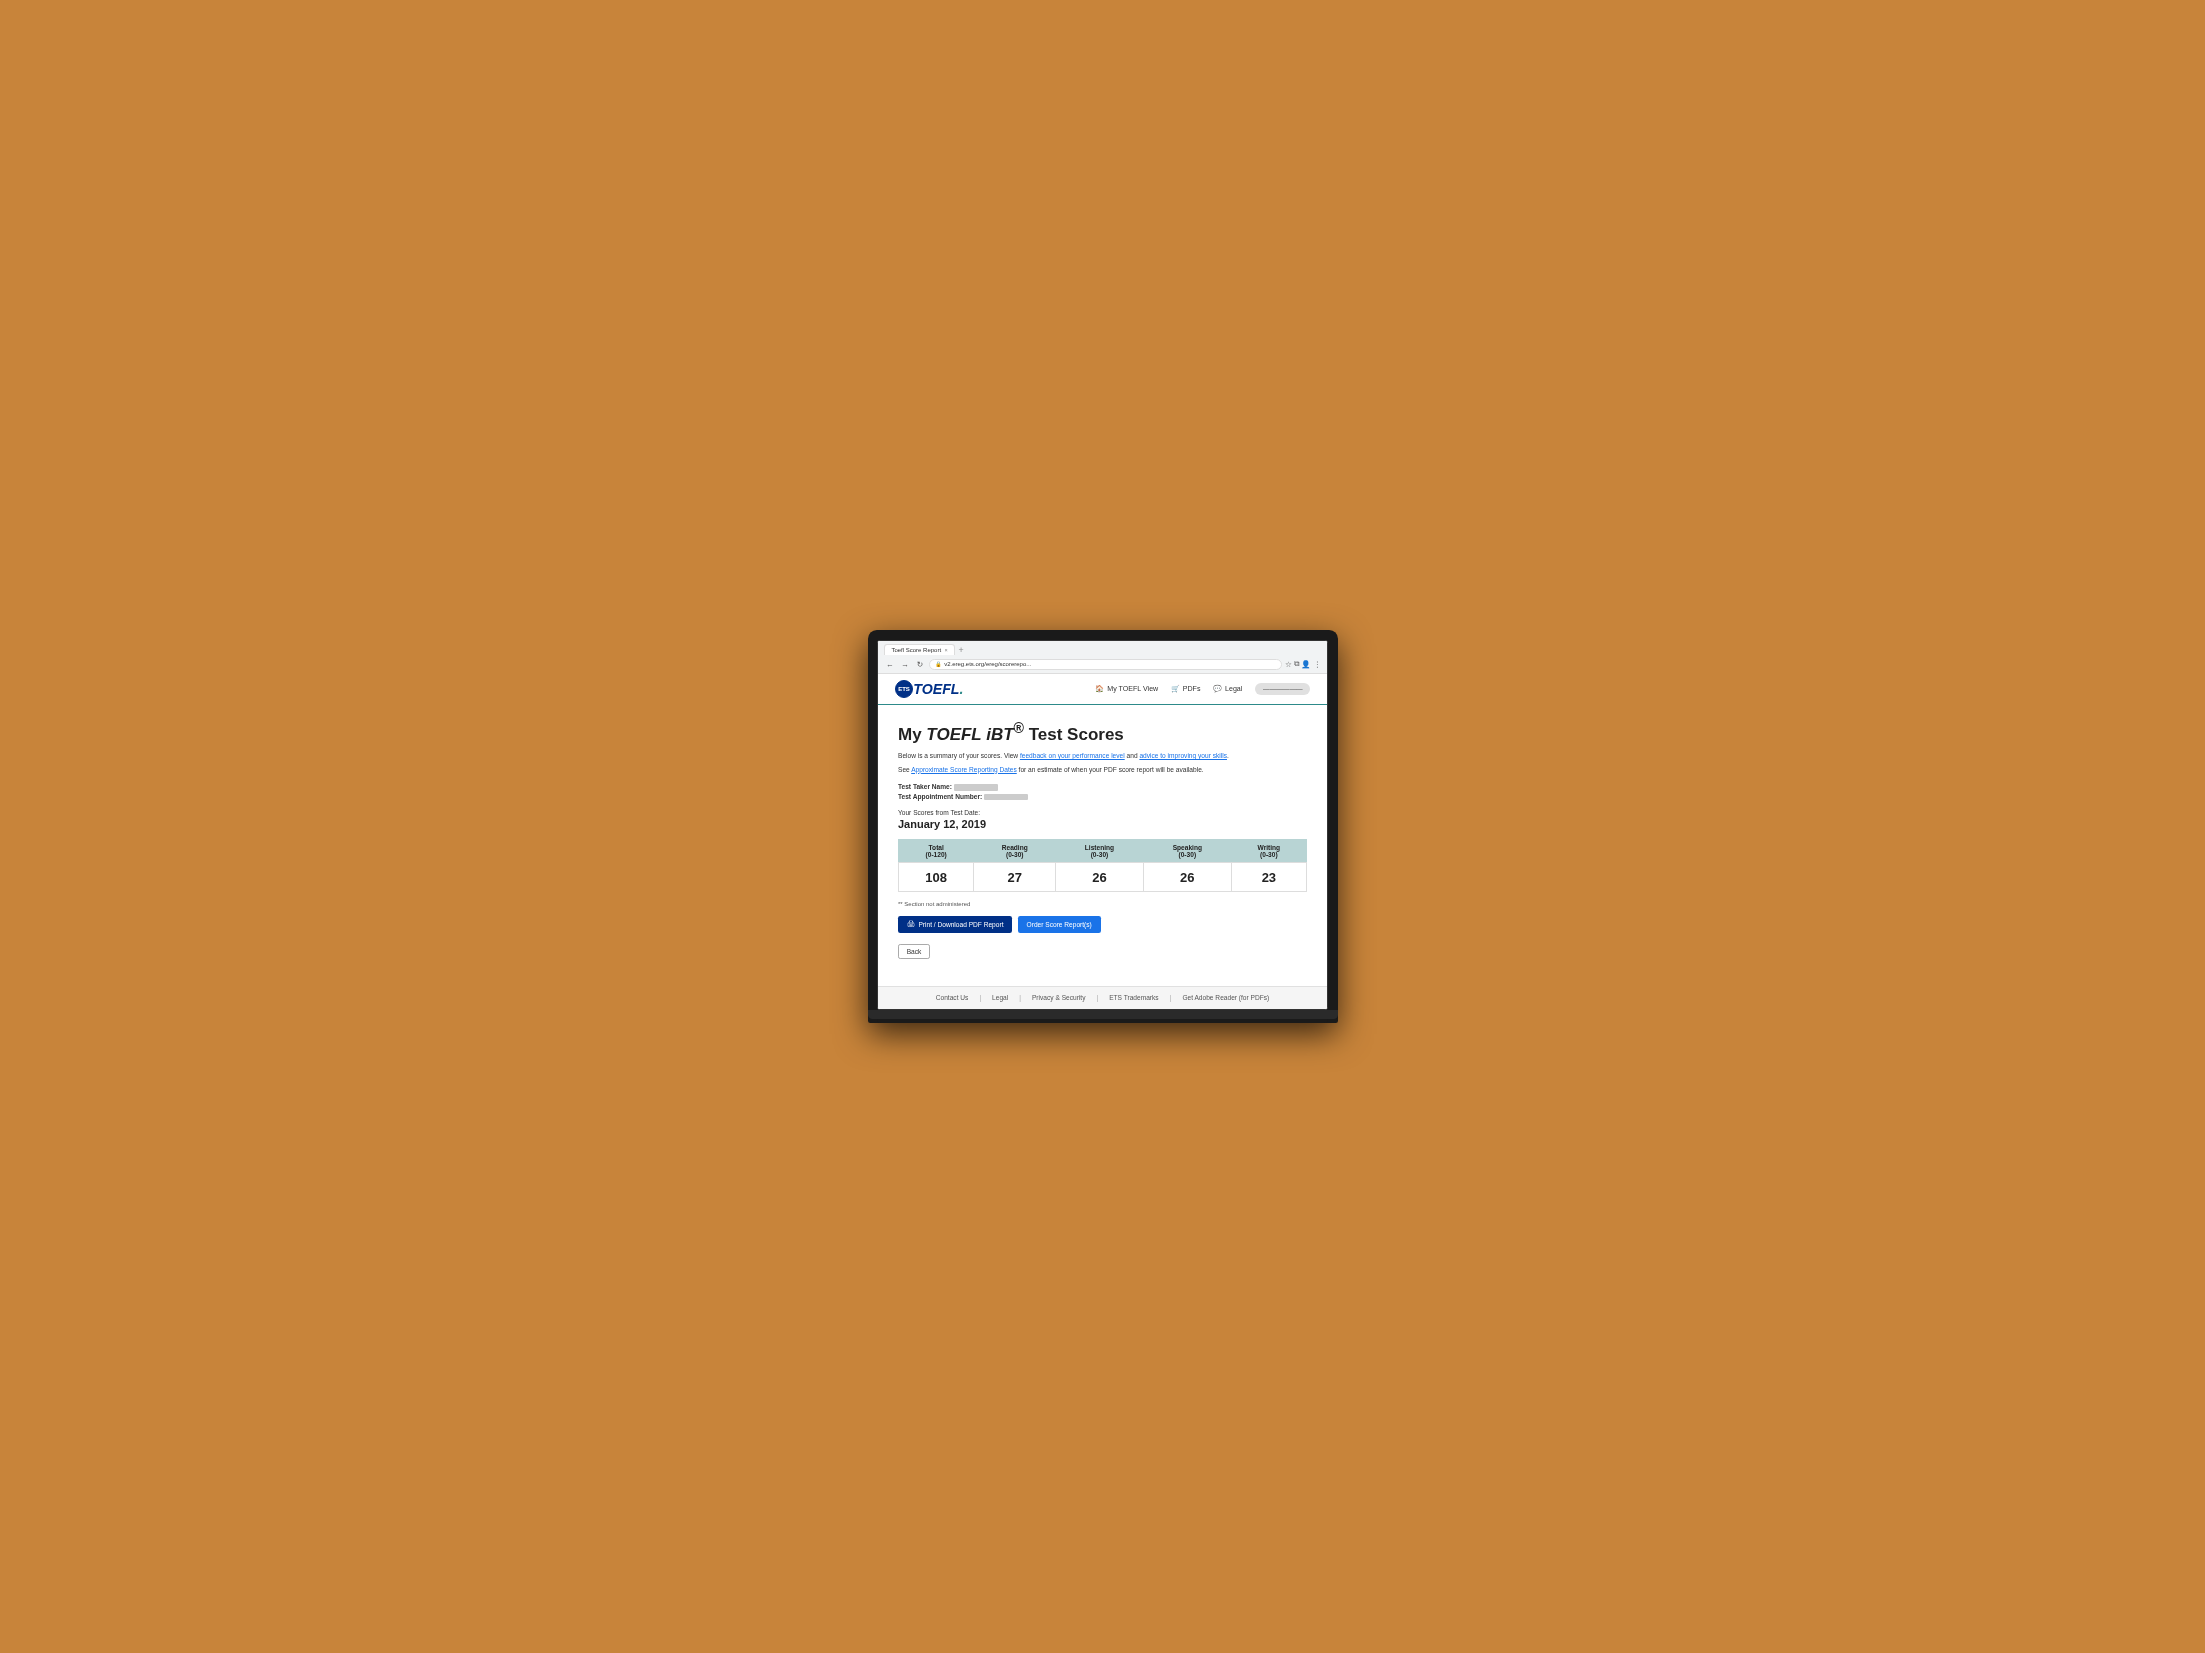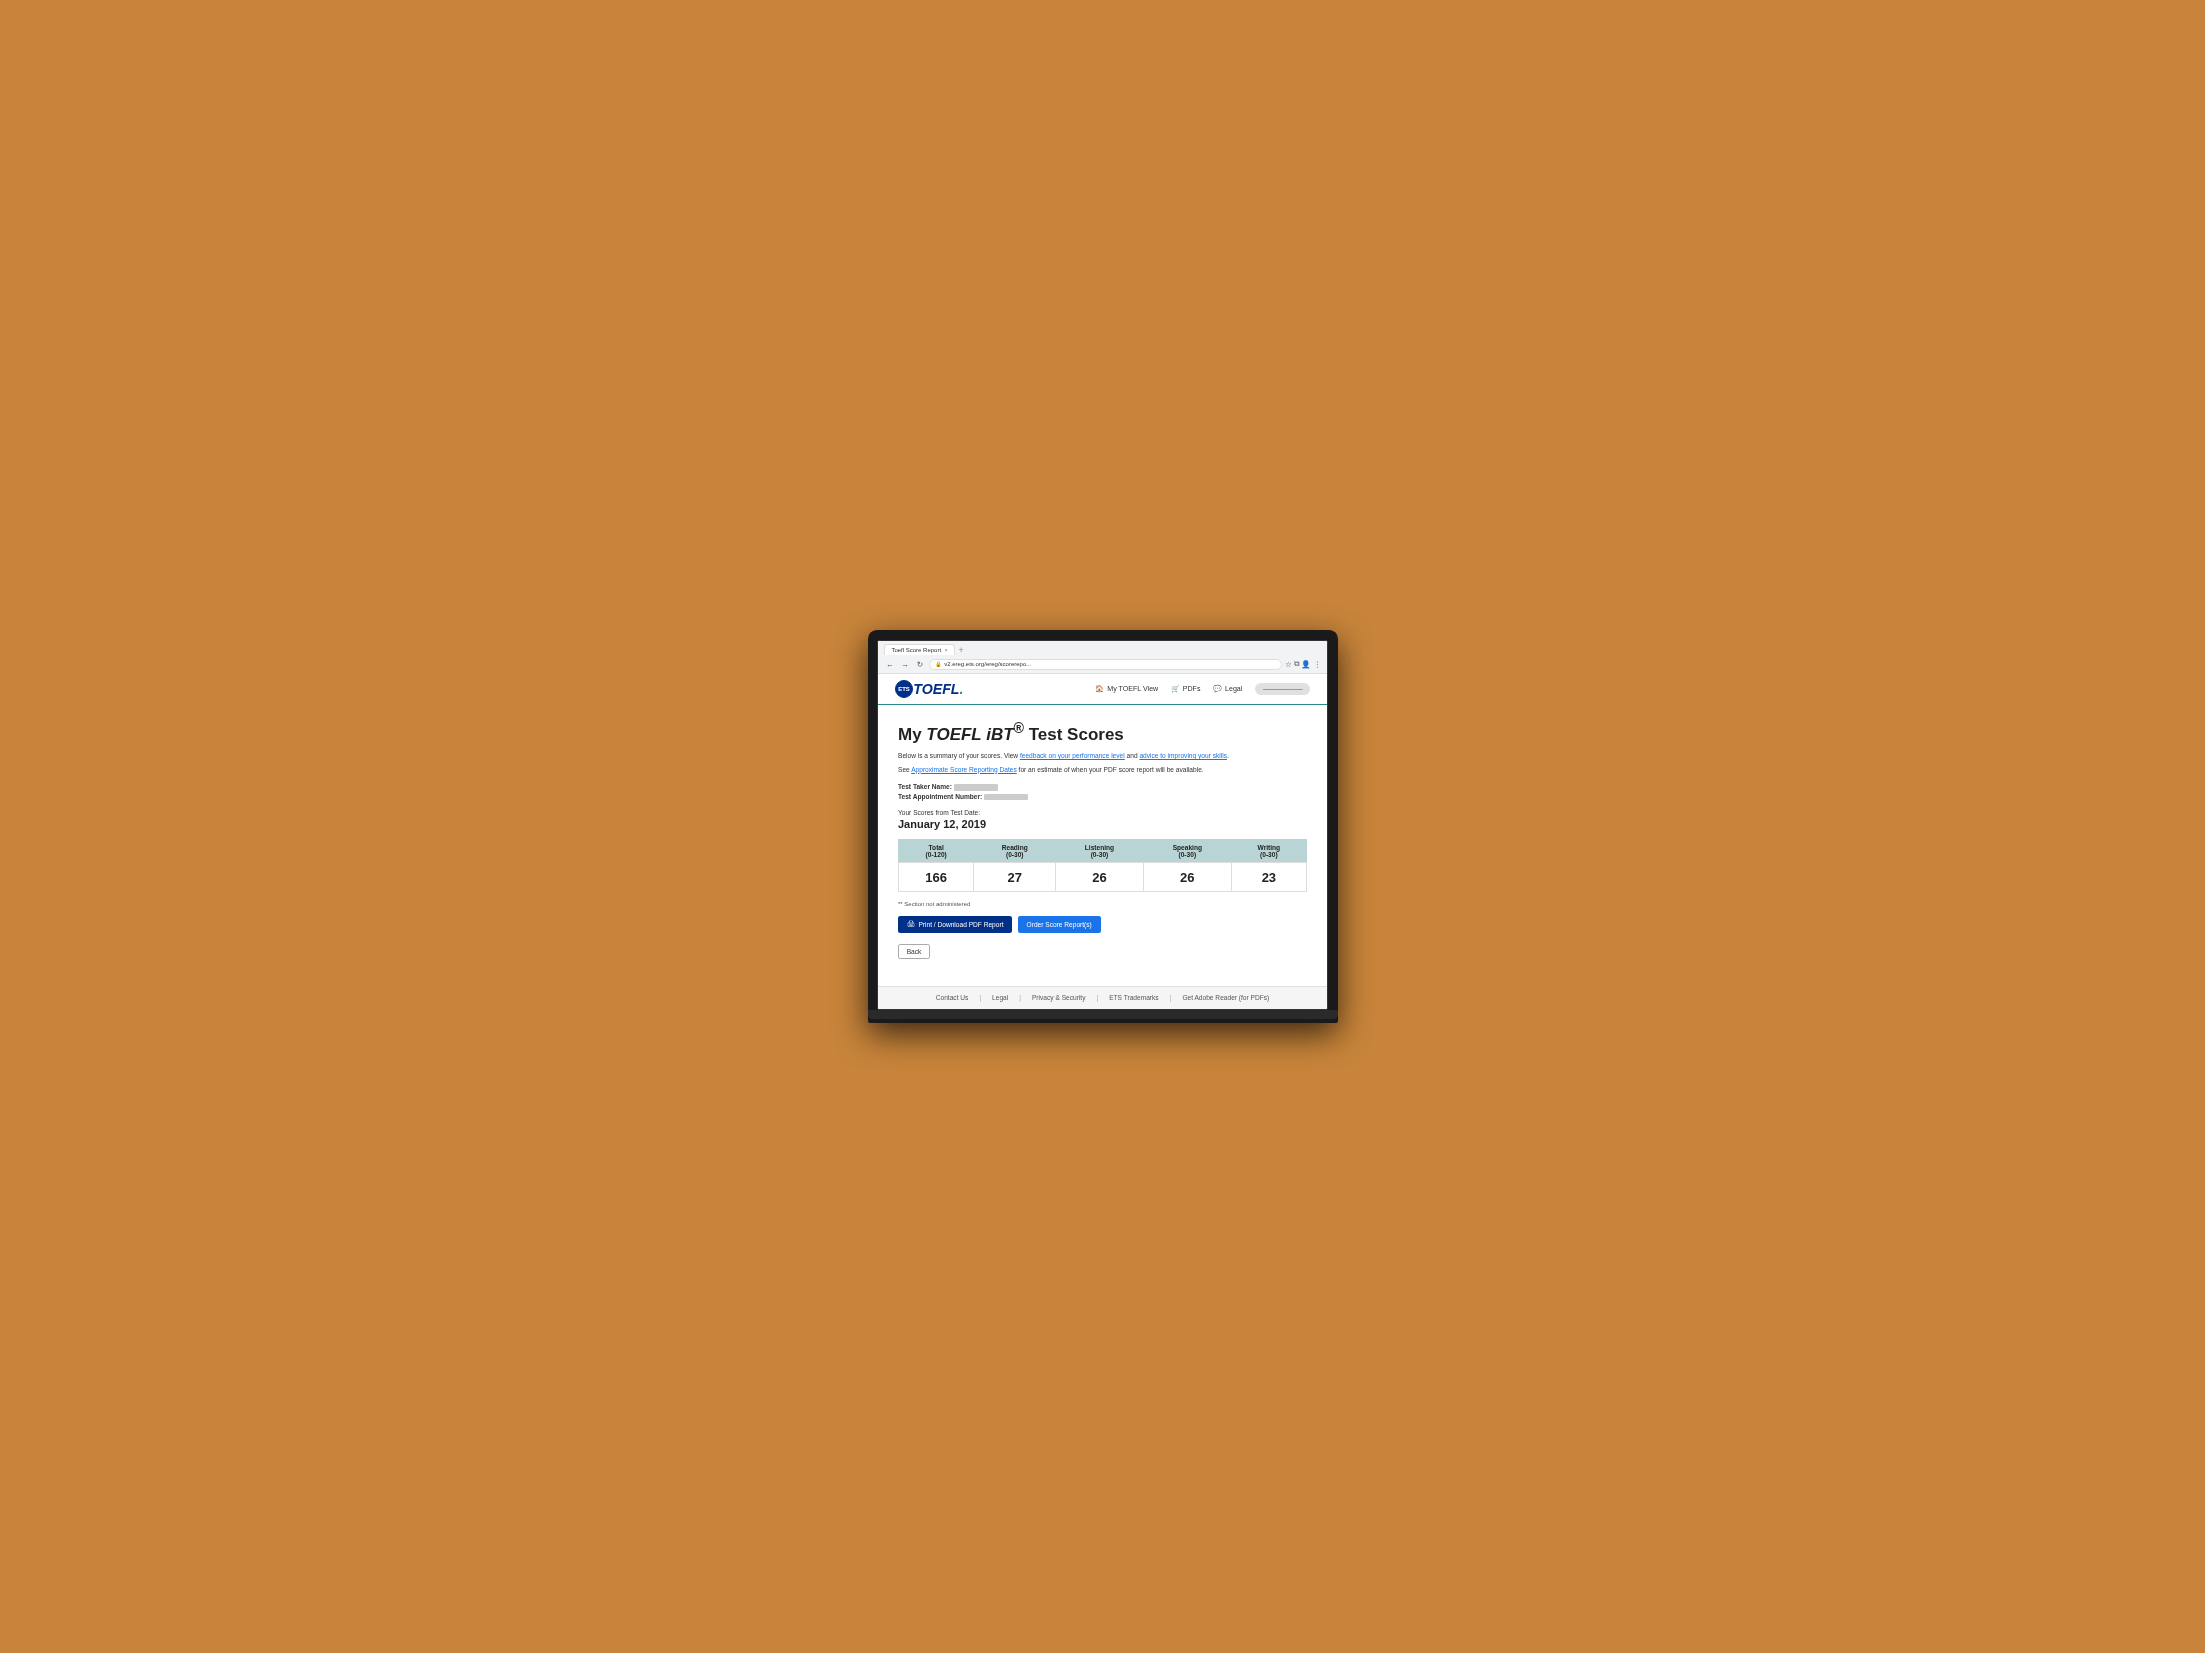--- a/index.html
+++ b/index.html
@@ -425,21 +425,21 @@
               <span>(0-30)</span>
             </th>
             <th>
               <span>Writing</span><br>
               <span>(0-30)</span>
             </th>
           </tr>
         </thead>
         <tbody>
           <tr>
-            <td class="total">166</td>
+            <td class="total">108</td>
             <td>27</td>
             <td>26</td>
             <td>26</td>
             <td>23</td>
           </tr>
         </tbody>
       </table>
 
       <p class="footnote">** Section not administered</p>
 

